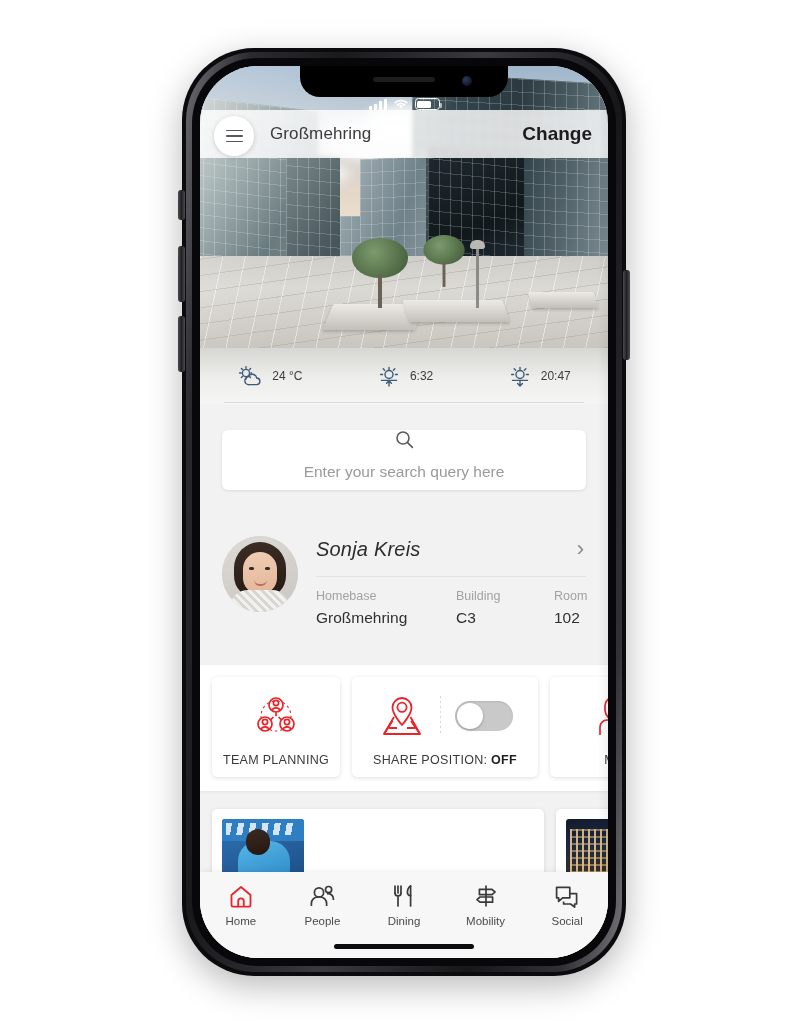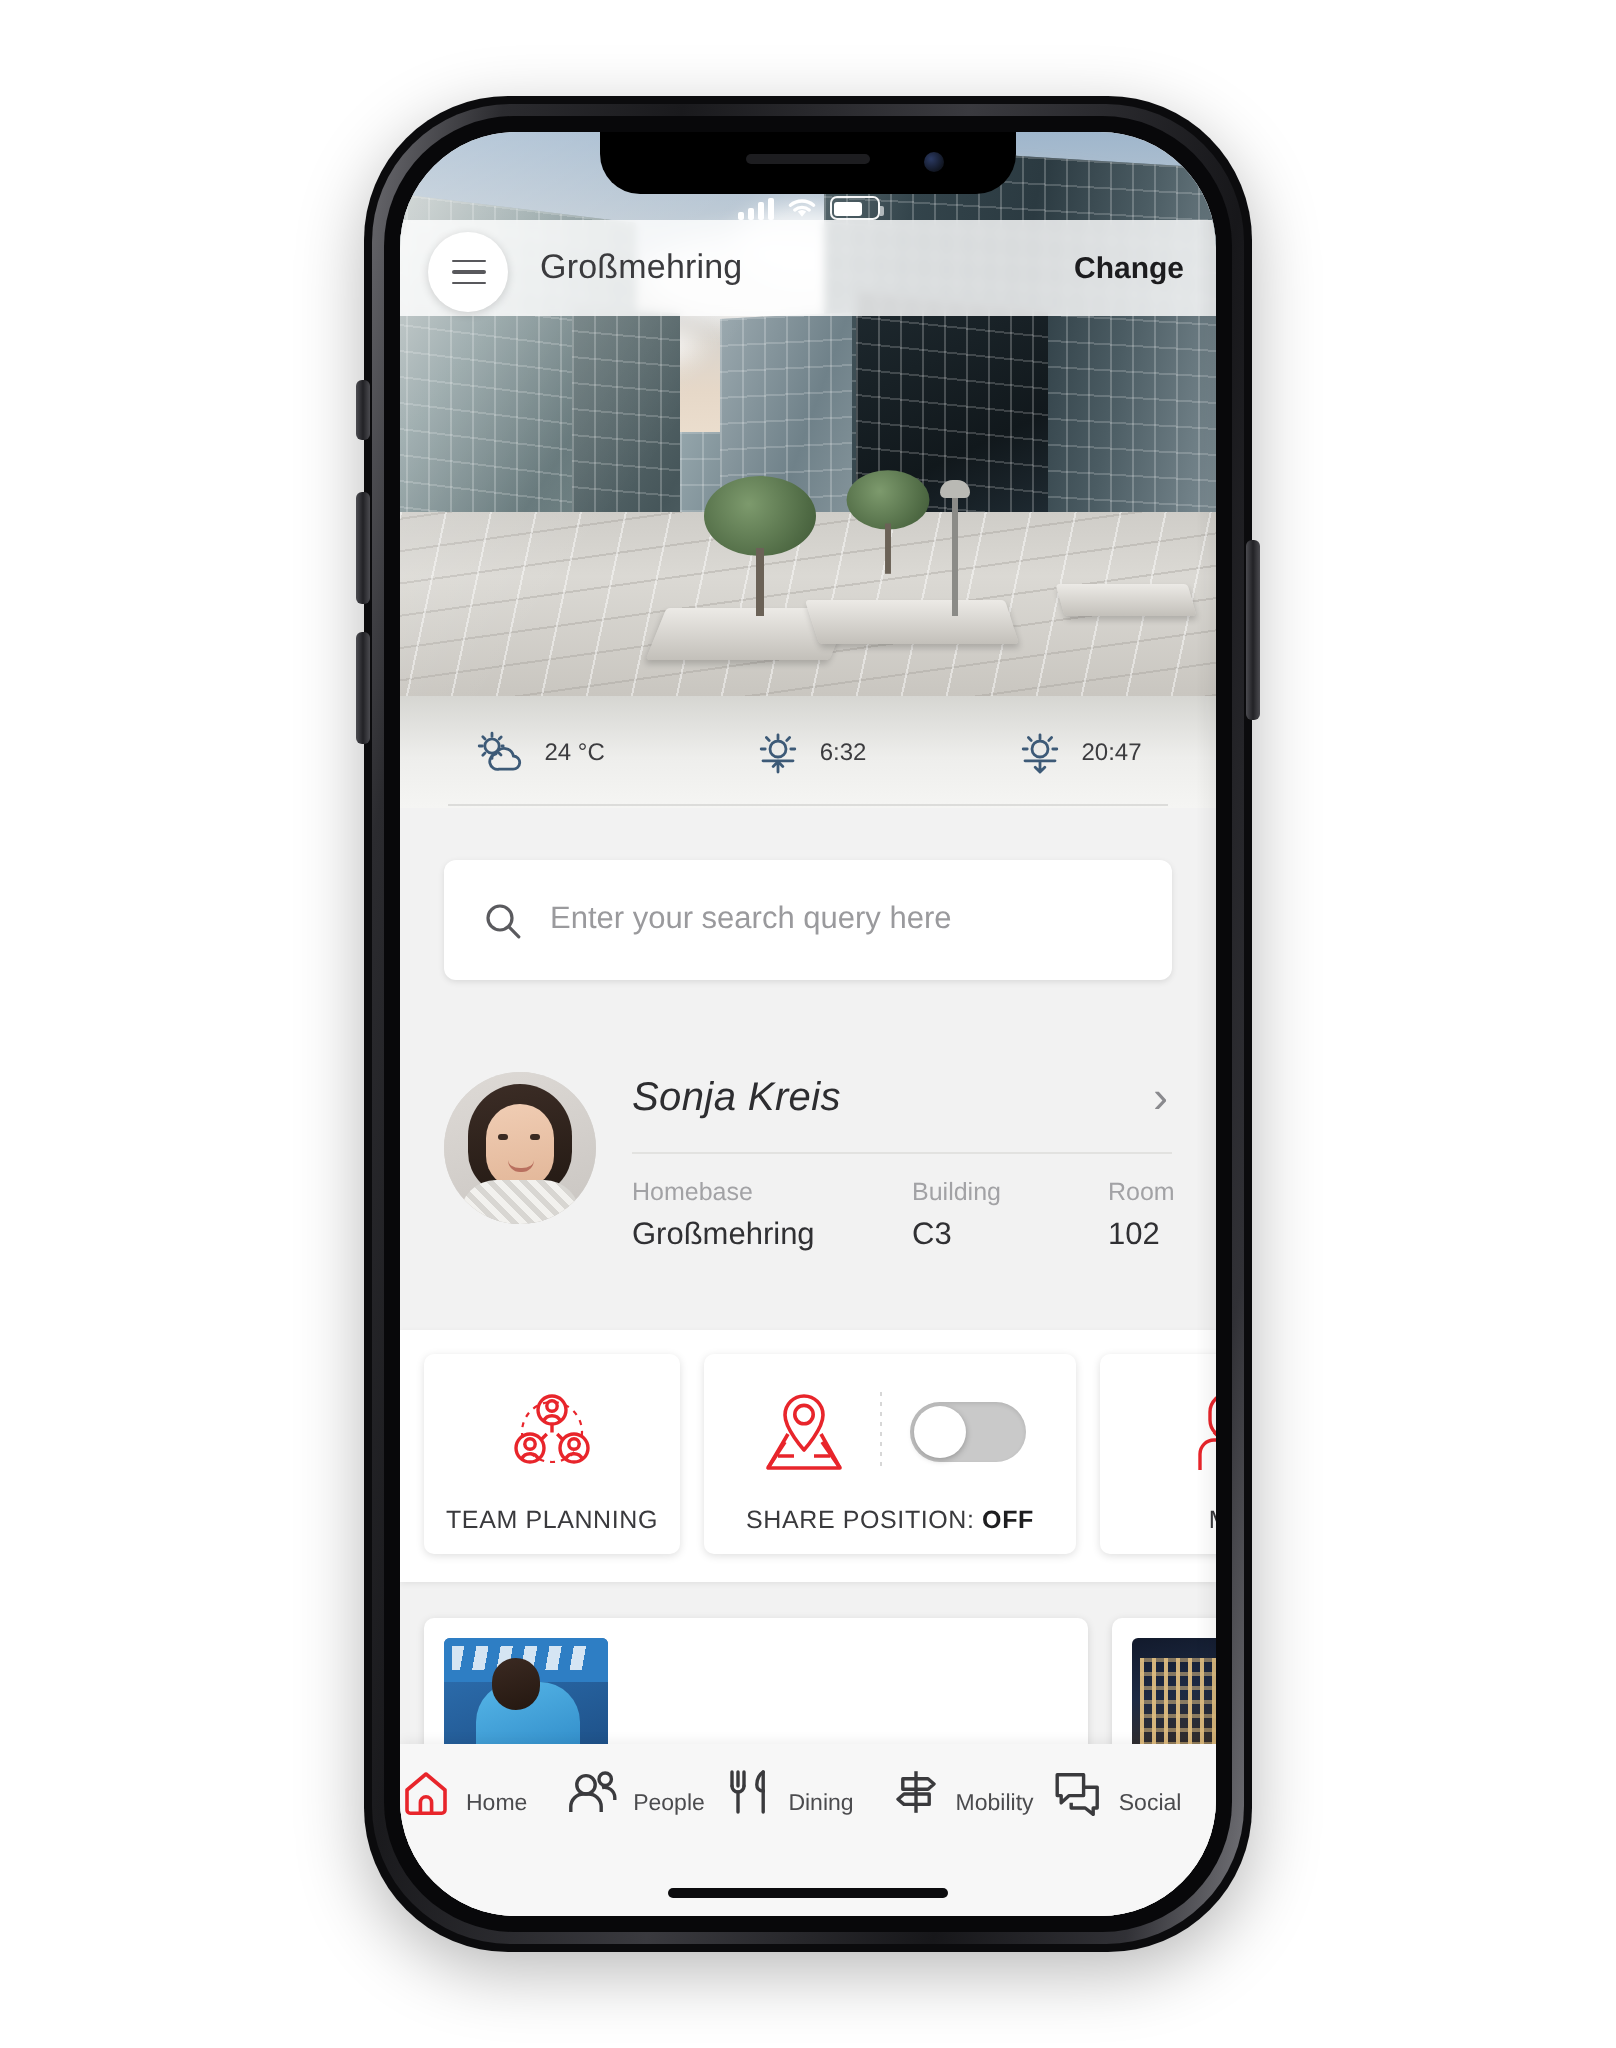--- a/index.html
+++ b/index.html
@@ -207,21 +207,21 @@
     background: #fff; box-shadow: 0 1px 5px rgba(0,0,0,.16);
     display: flex; flex-direction: column; align-items: center; justify-content: center;
     gap: 4px; z-index: 45;
   }
   .menu-btn i { display:block; width: 17px; height: 1.6px; background:#58585c; border-radius:1px; }
   .loc-title {
     margin-left: 70px; font-size: 17px; color:#3b3b3e; letter-spacing:.1px;
   }
   .change-btn {
     margin-left: auto; margin-right: 16px;
-    font-size: 15px; font-weight: bold; color:#1c1c1e;
+    font-size: 19px; font-weight: bold; color:#1c1c1e;
   }
 
   
   .weather {
     position: absolute; left: 0; top: 282px; width: 100%; height: 56px;
     display:flex; align-items:center; justify-content: space-around;
     z-index: 10;
     background: linear-gradient(180deg,#d6d6d2 0%, #eeeeec 55%, #f5f5f3 100%);
   }
   .wx { display:flex; align-items:center; gap: 9px; }
@@ -232,20 +232,21 @@
   }
 
   
   .body {
     position: absolute; left: 0; top: 338px; width: 100%; bottom: 0;
     background: #f2f2f2; z-index: 8;
   }
   .card {
     background:#fff; border-radius: 6px;
     box-shadow: 0 1px 3px rgba(0,0,0,.10);
+    flex-direction: column;
   }
 
   
   .search {
     margin: 26px 22px 0 22px; height: 60px; display:flex; align-items:center;
     padding: 0 20px; gap: 14px;
   }
   .search-ph { font-size: 15.5px; color:#9a9a9d; }
 
   
@@ -362,21 +363,21 @@
     opacity:.85;
   }
 
   
   .tabbar {
     position: absolute; left: 0; bottom: 0; width: 100%; height: 86px;
     background:#f7f7f7; z-index: 50;
     box-shadow: 0 -1px 6px rgba(0,0,0,.07);
     display:flex; align-items: flex-start; padding-top: 12px;
   }
-  .tab { flex:1; display:flex; flex-direction:row; align-items:flex-end; gap: 7px; }
+  .tab { flex:1; display:flex; flex-direction:column; align-items:center; gap: 7px; }
   .tab-label { font-size: 11.5px; color:#4b4b4e; }
   .tab.active .tab-label { color:#4b4b4e; }
   .home-ind {
     position:absolute; left:50%; transform:translateX(-50%); bottom: 9px;
     width: 140px; height: 5px; border-radius: 3px; background:#0c0c0e; z-index: 52;
   }
   .screen-edge-fade {
     position:absolute; right:0; top:0; width: 10px; height: 100%;
     background: linear-gradient(90deg, rgba(0,0,0,0), rgba(0,0,0,.05));
     z-index: 49; pointer-events:none;

